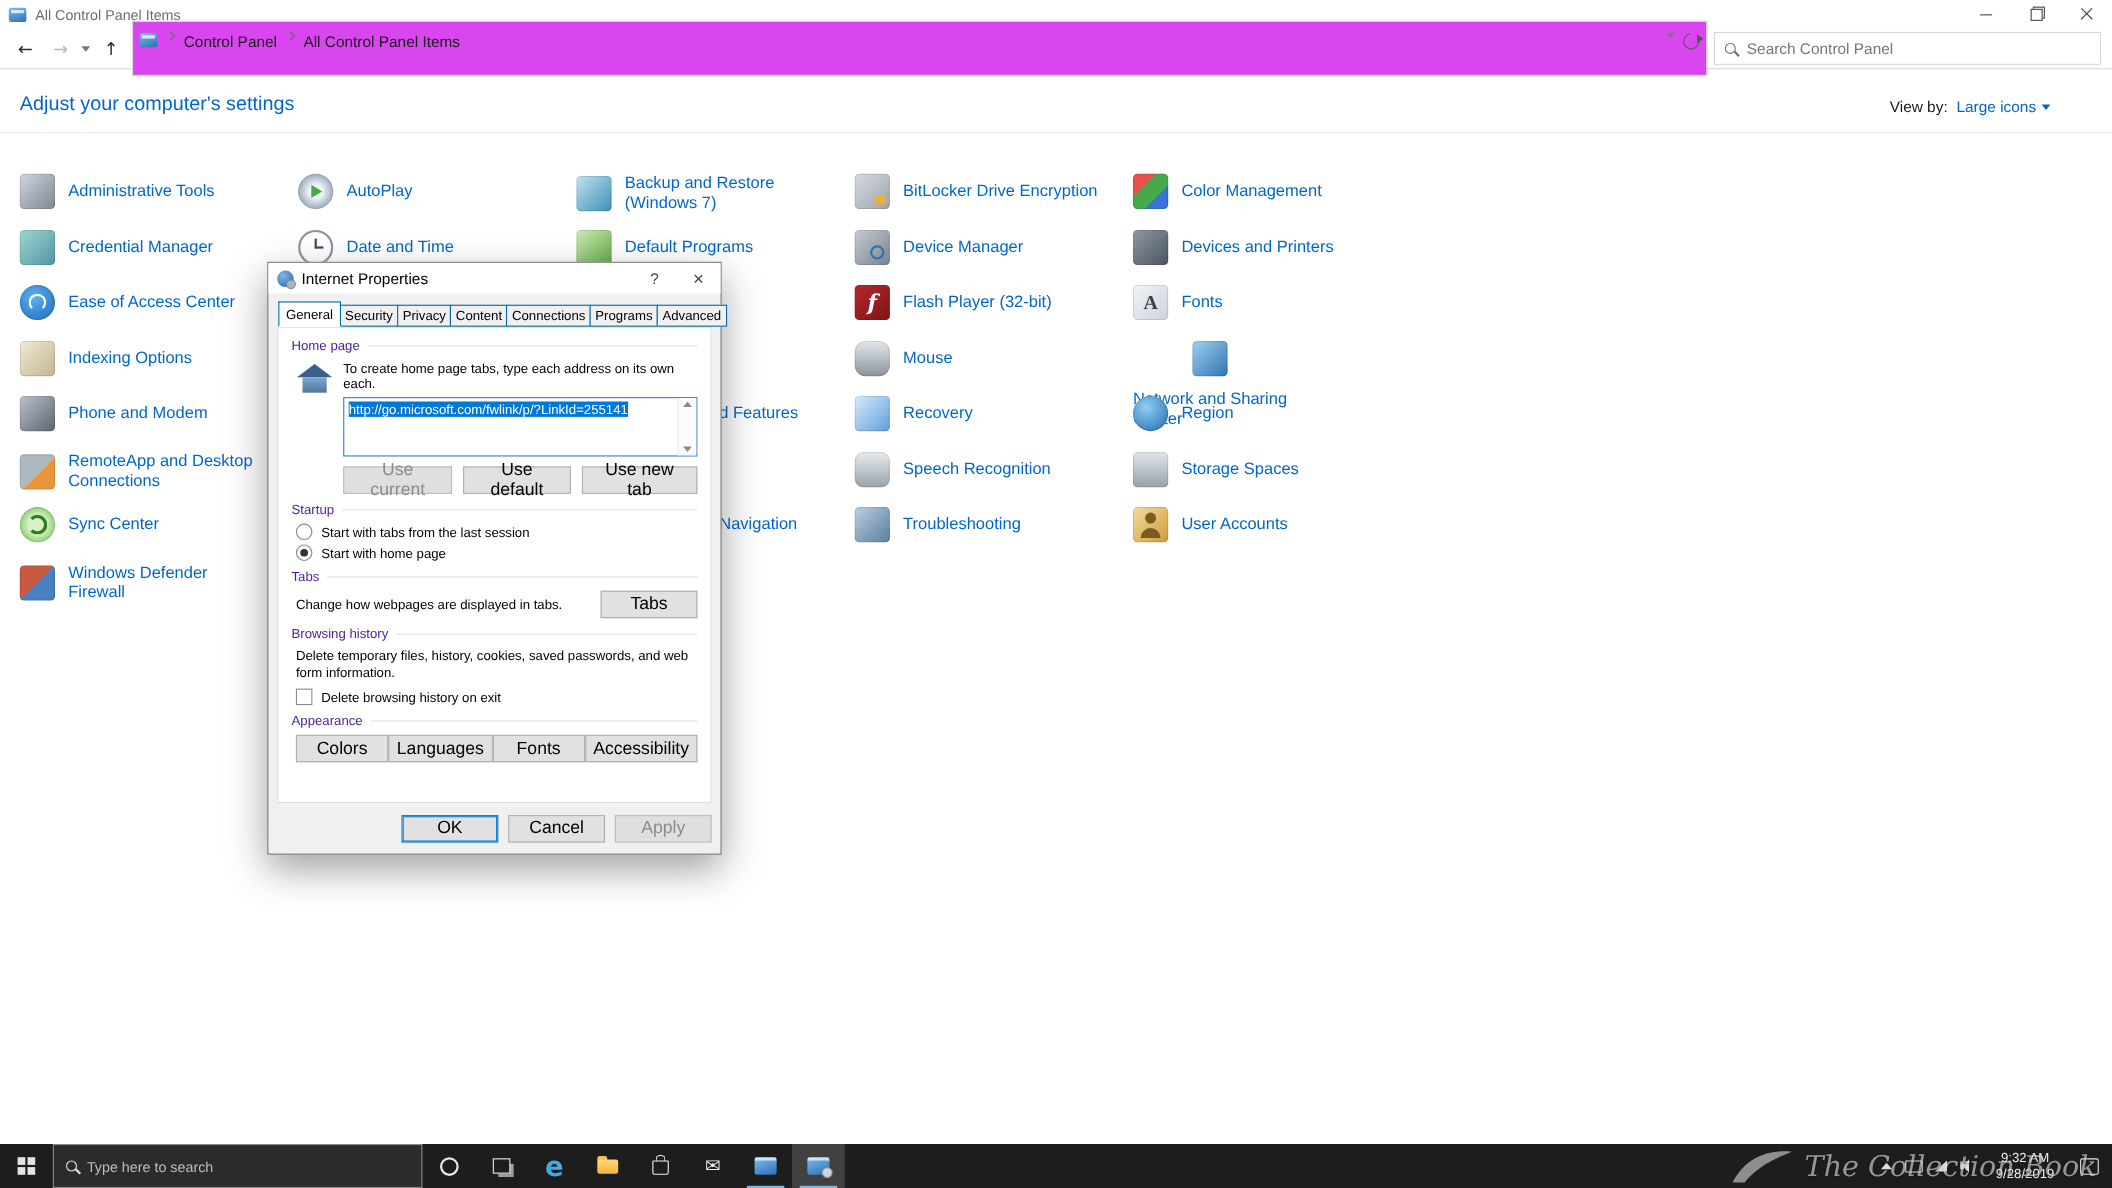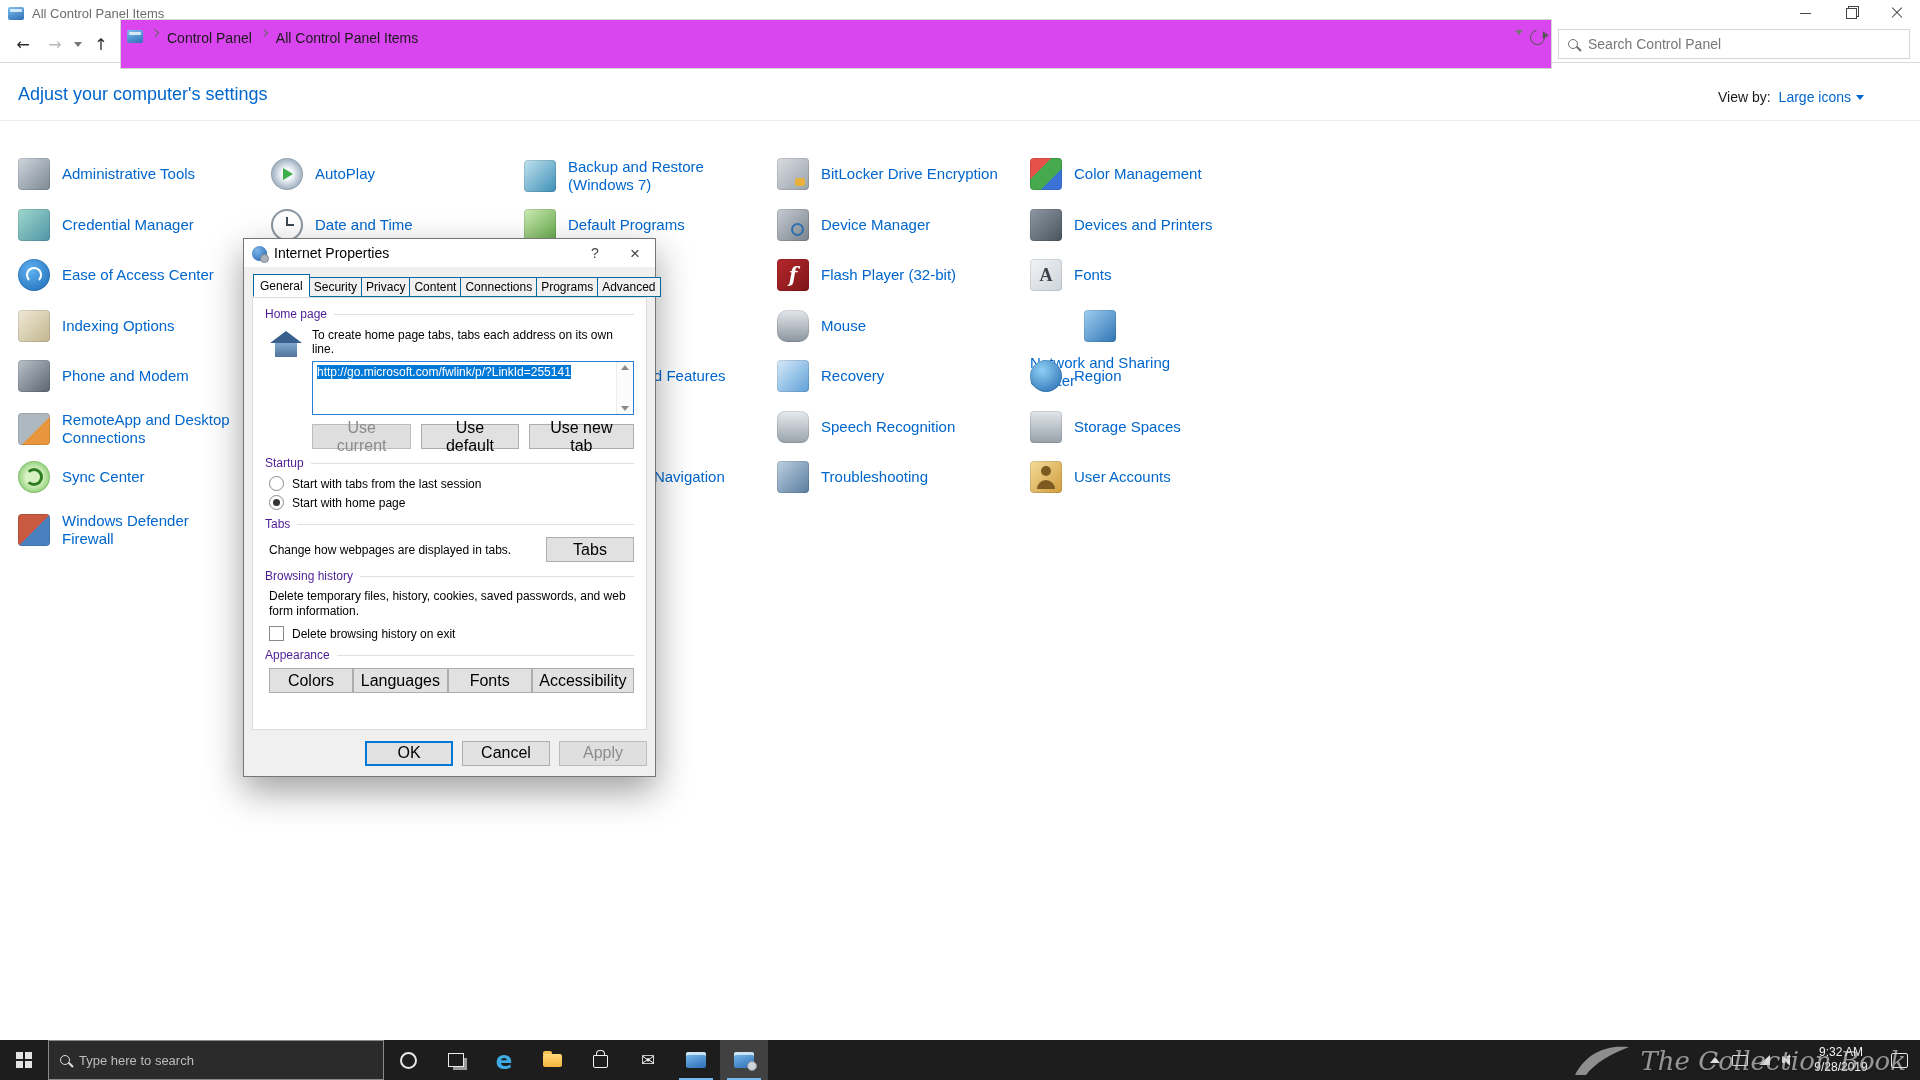--- a/index.html
+++ b/index.html
@@ -380,21 +380,21 @@
   <div class="dlg-page">
 
     <div class="group">
       <div class="group-h">
         <span class="gl">Home page</span>
         <span class="rule"></span>
       </div>
       <div class="home-row indent">
         <div class="house"></div>
         <div class="home-right">
-          <div class="instruction">To create home page tabs, tabs each address on its own line.</div>
+          <div class="instruction">To create home page tabs, type each address on its own each.</div>
           <div class="urlbox">
             <div class="url-lines">
               <span class="url-sel">http://go.microsoft.com/fwlink/p/?LinkId=255141</span>
             </div>
             <div class="url-scroll">
               <span class="tri-up"></span>
               <span class="tri-down"></span>
             </div>
           </div>
           <div class="btn-row" id="home-buttons">

